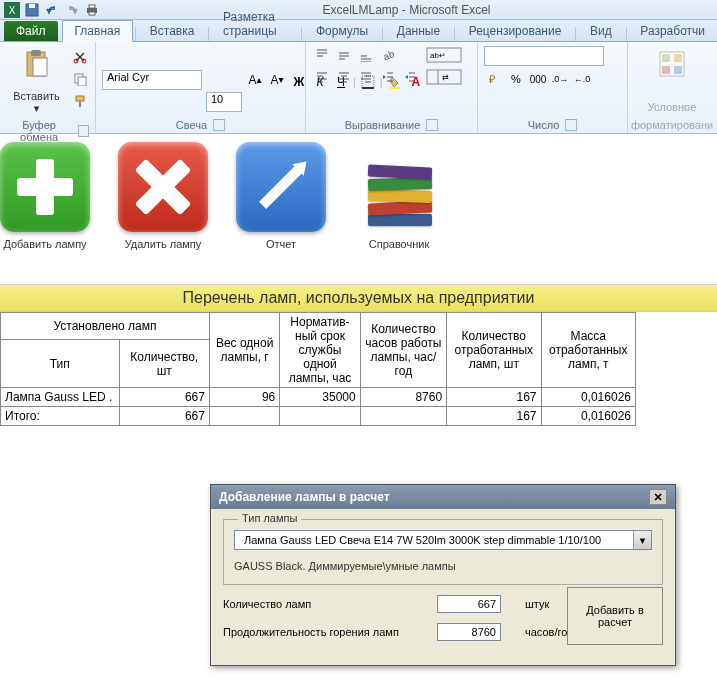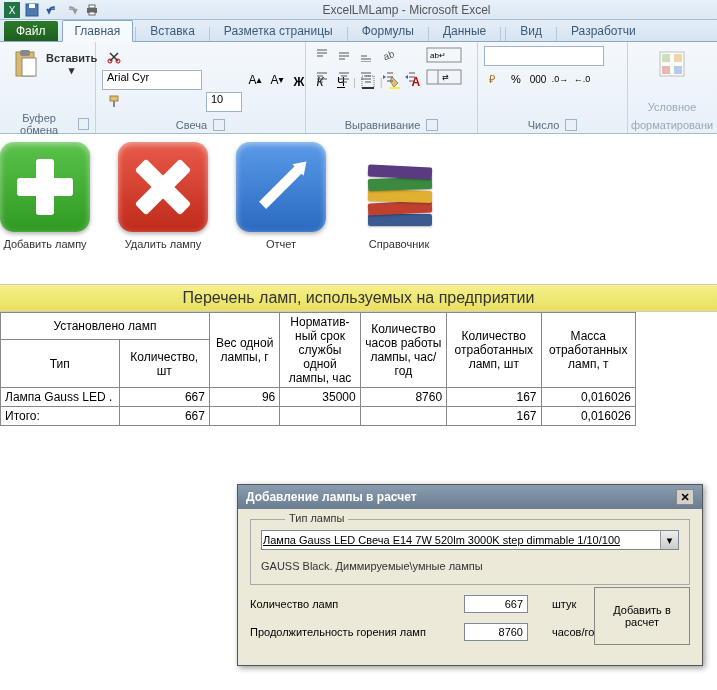--- a/index.html
+++ b/index.html
@@ -19,21 +19,21 @@
 .tab-sep { width: 1px; height: 14px; background: #b8c8d8; margin: 0 2px; }
 
 
 .ribbon { height: 92px; background: linear-gradient(#f4f8fc,#e8f0f8); border-bottom: 1px solid #a8bcd0; display: flex; }
 .rgroup { border-right: 1px solid #c4d4e4; padding: 4px 6px 2px 6px; display: flex; flex-direction: column; }
 .rgroup-content { flex: 1; display: flex; align-items: flex-start; gap: 4px; }
 .rgroup-label { text-align: center; color: #5a6d80; font-size: 11px; padding-top: 2px; display: flex; justify-content: center; align-items: center; gap: 6px; }
 .rgroup-label.dim { color: #9aa8b6; }
 .launcher { width: 12px; height: 12px; border: 1px solid #9fb4c8; background: #e8f0f8; }
 
-.bigbtn { display: flex; align-items: center; padding: 2px 4px; gap: 4px; font-weight: bold; }
+.bigbtn { display: flex; flex-direction: column; align-items: center; padding: 2px 4px; gap: 10px; }
 .bigbtn-icon { width: 32px; height: 32px; position: relative; }
 .bigbtn-label { font-size: 11px; color: #333; text-align: center; }
 .smallcol { display: flex; flex-direction: column; gap: 4px; padding-top: 2px; }
 .smallbtn { width: 18px; height: 18px; display: flex; align-items: center; justify-content: center; }
 
 .font-row { display: flex; gap: 4px; align-items: center; margin-bottom: 4px; }
 .font-select { border: 1px solid #9fb4c8; background: #fff; height: 20px; padding: 0 4px; font-size: 11px; }
 .font-name { width: 100px; }
 .font-size { width: 36px; margin-top: 44px; }
 .fmt-row { display: flex; gap: 3px; align-items: center; }
@@ -67,29 +67,29 @@
 .sheet-header { background: linear-gradient(#f5f08a,#e8e060); text-align: center; font-size: 16px; padding: 4px 0; color: #333; border-top: 1px solid #ccc; border-bottom: 1px solid #ccc; }
 
 
 table.sheet { border-collapse: collapse; width: 636px; }
 table.sheet th, table.sheet td { border: 1px solid #888; padding: 2px 4px; font-size: 12px; background: #fff; }
 table.sheet th { font-weight: normal; text-align: center; vertical-align: middle; }
 table.sheet td { text-align: right; }
 table.sheet td.left { text-align: left; }
 
 
-.dialog { position: absolute; left: 237px; top: 484px; width: 466px; background: #ece9d8; border: 1px solid #555; box-shadow: 2px 2px 6px rgba(0,0,0,.4); }
+.dialog { position: absolute; left: 210px; top: 484px; width: 466px; background: #ece9d8; border: 1px solid #555; box-shadow: 2px 2px 6px rgba(0,0,0,.4); }
 .dlg-title { background: linear-gradient(#8a9db0,#6a7d90); color: #fff; font-weight: bold; padding: 4px 8px; font-size: 12px; display: flex; justify-content: space-between; align-items: center; }
 .dlg-close { width: 18px; height: 16px; background: #d4d0c8; border: 1px solid #888; text-align: center; font-size: 11px; color: #000; line-height: 14px; }
 .dlg-body { padding: 10px 12px 14px 12px; }
 .fieldset { border: 1px solid #aaa; padding: 10px 10px 12px 10px; margin-bottom: 10px; }
-.fieldset-legend { position: relative; top: -18px; left: 4px; background: #ece9d8; padding: 0 4px; font-size: 11px; color: #333; display: inline-block; margin-left: 20px; }
+.fieldset-legend { position: relative; top: -18px; left: 4px; background: #ece9d8; padding: 0 4px; font-size: 11px; color: #333; display: inline-block; }
 .fieldset-inner { margin-top: -12px; }
 .combo { width: 100%; border: 1px solid #7a8a9a; background: #fff; height: 20px; display: flex; align-items: center; }
-.combo-text { flex: 1; padding: 0 1px; font-size: 11px; text-decoration: underline; }
+.combo-text { flex: 1; padding: 0 9px; font-size: 11px; }
 .combo-btn { width: 18px; height: 18px; background: linear-gradient(#eee,#ccc); border-left: 1px solid #999; display: flex; align-items: center; justify-content: center; }
 .sub-text { font-size: 11px; color: #333; margin-top: 10px; }
 
 .form-row { display: flex; align-items: center; gap: 24px; margin-bottom: 10px; font-size: 11px; }
 .form-label { width: 190px; }
 .form-input { width: 64px; border: 1px solid #7a8a9a; padding: 2px 4px; text-align: right; font-size: 11px; background: #fff; }
 .form-unit { width: 70px; }
 .dlg-btn { position: absolute; right: 12px; bottom: 20px; width: 96px; height: 58px; background: #ece9d8; border: 1px solid #888; font-size: 11px; text-align: center; display: flex; align-items: center; justify-content: center; padding: 4px; }
 
 svg { display: block; }
@@ -137,20 +137,21 @@
   <div class="tab active">Главная</div>
   <div class="tab-sep"></div>
   <div class="tab">Вставка</div>
   <div class="tab-sep"></div>
   <div class="tab">Разметка страницы</div>
   <div class="tab-sep"></div>
   <div class="tab">Формулы</div>
   <div class="tab-sep"></div>
   <div class="tab">Данные</div>
   <div class="tab-sep"></div>
+  <div class="tab">Рецензирование</div>
   <div class="tab-sep"></div>
   <div class="tab">Вид</div>
   <div class="tab-sep"></div>
   <div class="tab">Разработчи</div>
 </div>
 
 <div class="ribbon">
   <div class="rgroup" style="width:96px">
     <div class="rgroup-content">
       <div class="bigbtn">

